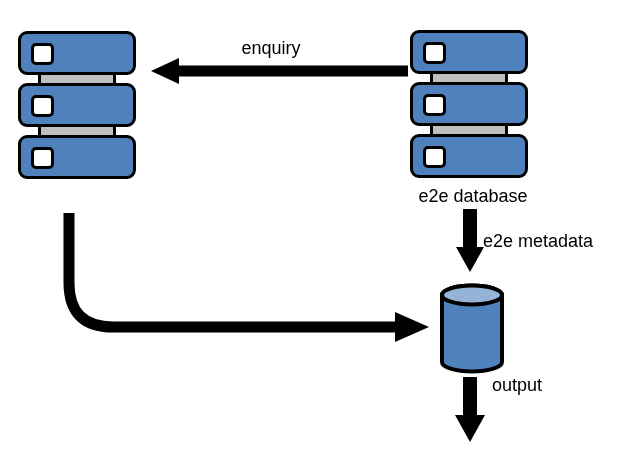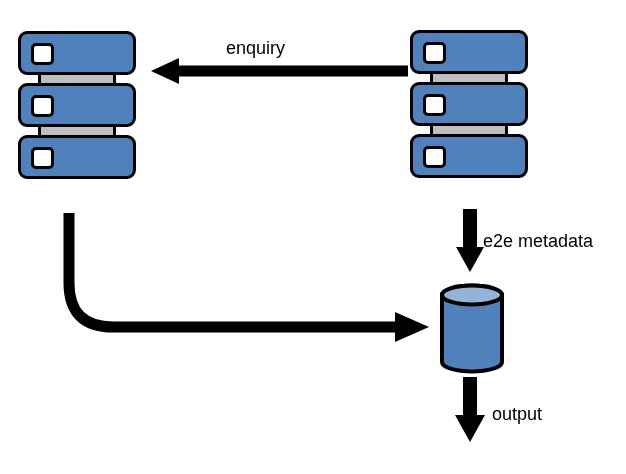--- a/index.html
+++ b/index.html
@@ -51,21 +51,21 @@
     box-sizing: border-box;
   }
 
   
   .lbl {
     position: absolute;
     font-size: 18px;
     line-height: 20px;
     white-space: nowrap;
   }
-  .center { }
+  .center { text-align: center; }
 
   svg { display: block; }
 </style>
 </head>
 <body>
 
 <div class="canvas">
 
   <div class="server-stack" style="left:18px; top:31px;">
     <div class="server-connector c1"></div>
@@ -87,20 +87,21 @@
     <div class="server-unit u1">
         <div class="server-bay"></div>
       </div>
     <div class="server-unit u2">
         <div class="server-bay"></div>
       </div>
     <div class="server-unit u3">
         <div class="server-bay"></div>
       </div>
   </div>
+  <div class="lbl center" style="left:403px; top:186px; width:140px;">e2e database</div>
 
   <svg class="abs" style="left:148px; top:55px;" width="262" height="32" viewBox="0 0 262 32">
     <line x1="29" y1="16" x2="260" y2="16" stroke-width="11" stroke="#000000"></line>
     <polygon points="3,16 31,3 31,29" fill="#000000"></polygon>
   </svg>
   <div class="lbl center" style="left:226px; top:38px; width:90px;">enquiry</div>
 
   <svg class="abs" style="left:454px; top:209px;" width="32" height="66" viewBox="0 0 32 66">
     <line x1="16" y1="0" x2="16" y2="40" stroke-width="14" stroke="#000000"></line>
     <polygon points="16,63 2,38 30,38" fill="#000000"></polygon>
@@ -114,15 +115,15 @@
 
   <svg class="abs" style="left:437px; top:281px;" width="70" height="96" viewBox="0 0 70 96">
     <path d="M5,14 v67 a30,9.5 0 0 0 60,0 v-67 a30,9.5 0 0 0 -60,0 z" stroke-width="4" stroke="#000000" fill="#4f81bd"></path>
     <ellipse cx="35" cy="14" rx="30" ry="9.5" stroke-width="4" stroke="#000000" fill="#95b3d7"></ellipse>
   </svg>
 
   <svg class="abs" style="left:447px; top:377px;" width="46" height="68" viewBox="0 0 46 68">
     <line x1="23" y1="0" x2="23" y2="40" stroke-width="14" stroke="#000000"></line>
     <polygon points="23,65 8,38 38,38" fill="#000000"></polygon>
   </svg>
-  <div class="lbl" style="left:492px; top:404px;">output</div>
+  <div class="lbl" style="left:492px; top:375px;">output</div>
 
 </div>
 
 </body></html>

